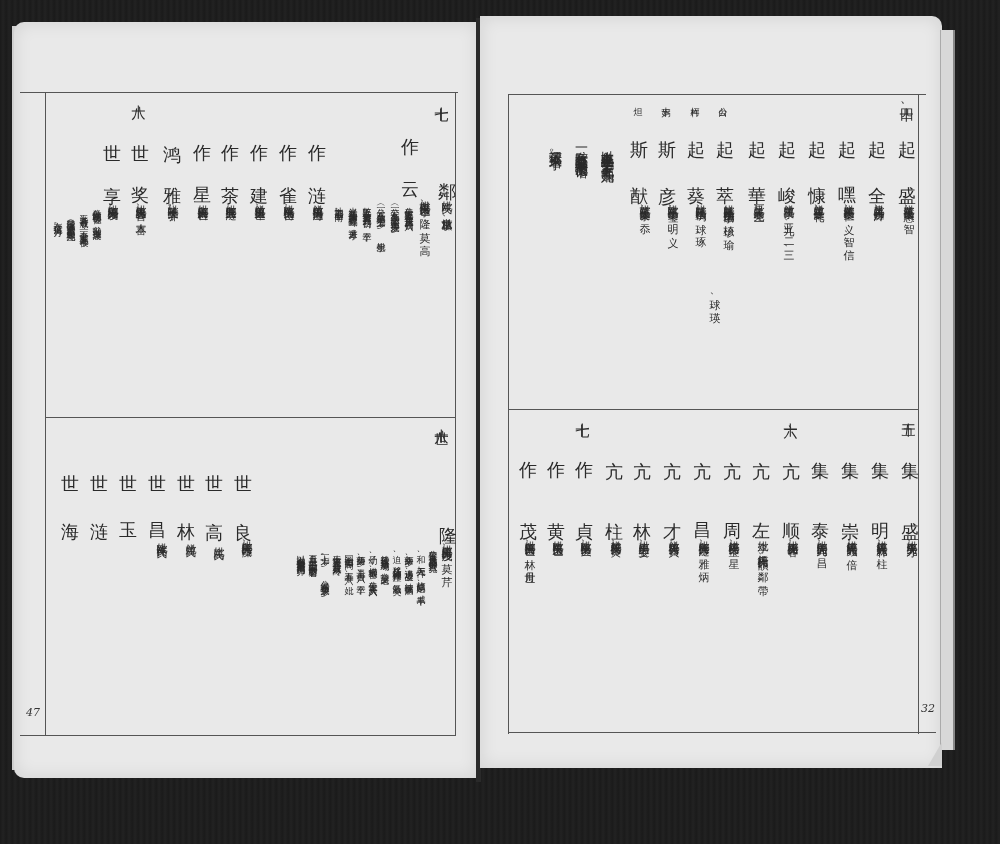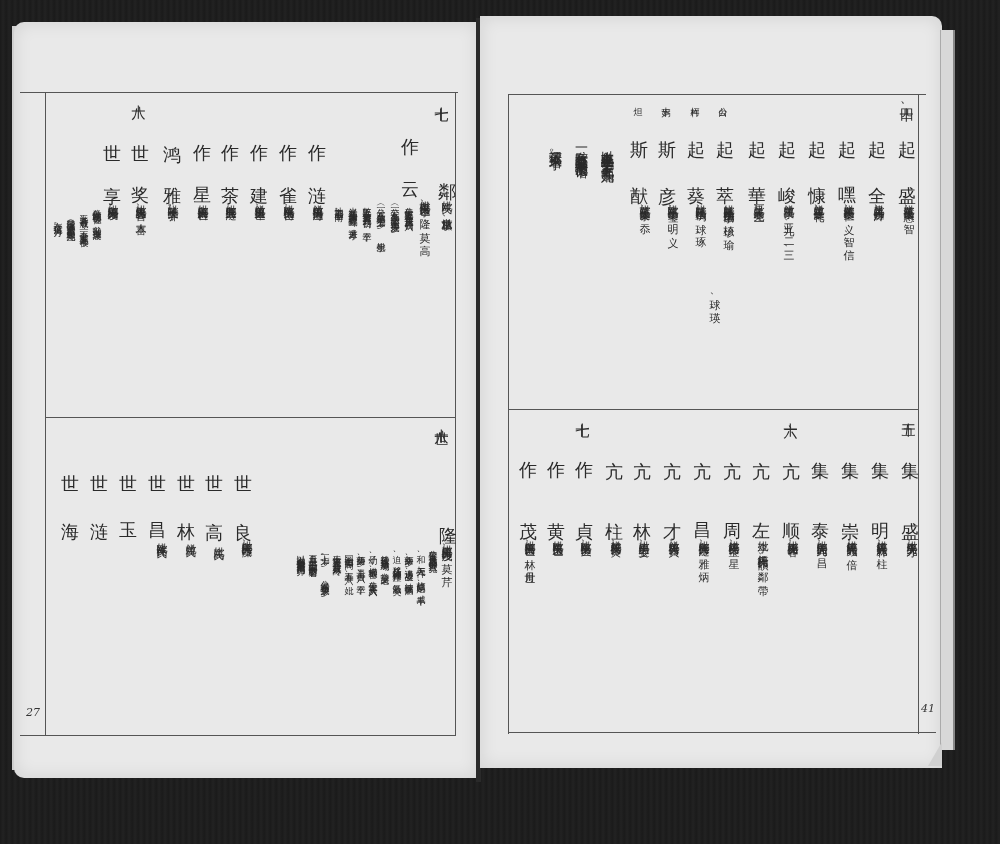--- a/index.html
+++ b/index.html
@@ -46,28 +46,28 @@
 
 <div class="page page-right"></div>
 <div class="edge-right"></div>
 <div class="fold"></div>
 
 <div class="frame-line" style="left:20px;top:92px;width:438px;height:1px;"></div>
 <div class="frame-line" style="left:45px;top:92px;width:1px;height:644px;"></div>
 <div class="frame-line" style="left:455px;top:92px;width:1px;height:644px;"></div>
 <div class="frame-line" style="left:45px;top:417px;width:411px;height:1px;"></div>
 <div class="frame-line" style="left:20px;top:735px;width:436px;height:1px;"></div>
-<div class="pnum" style="left:26px;top:706px;">27</div>
+<div class="pnum" style="left:26px;top:706px;">47</div>
 
 <div class="frame-line" style="left:508px;top:94px;width:418px;height:1px;"></div>
 <div class="frame-line" style="left:508px;top:94px;width:1px;height:640px;"></div>
 <div class="frame-line" style="left:918px;top:94px;width:1px;height:640px;"></div>
 <div class="frame-line" style="left:508px;top:409px;width:411px;height:1px;"></div>
 <div class="frame-line" style="left:508px;top:732px;width:428px;height:1px;"></div>
-<div class="pnum" style="left:921px;top:702px;">41</div>
+<div class="pnum" style="left:921px;top:702px;">32</div>
 
 <div class="vcol med" style="left:898px;top:97px;">十四、</div>
 
 <div class="vcol big" style="left:895px;top:126px;">起</div>
 <div class="vcol big" style="left:895px;top:172px;">盛</div>
 <div class="vcol small" style="left:902px;top:196px;">妣黄氏三子集惠、智、</div>
 
 <div class="vcol big" style="left:865px;top:126px;">起</div>
 <div class="vcol big" style="left:865px;top:172px;">全</div>
 <div class="vcol small" style="left:872px;top:196px;">妣吴氏二子丹輝、</div>

